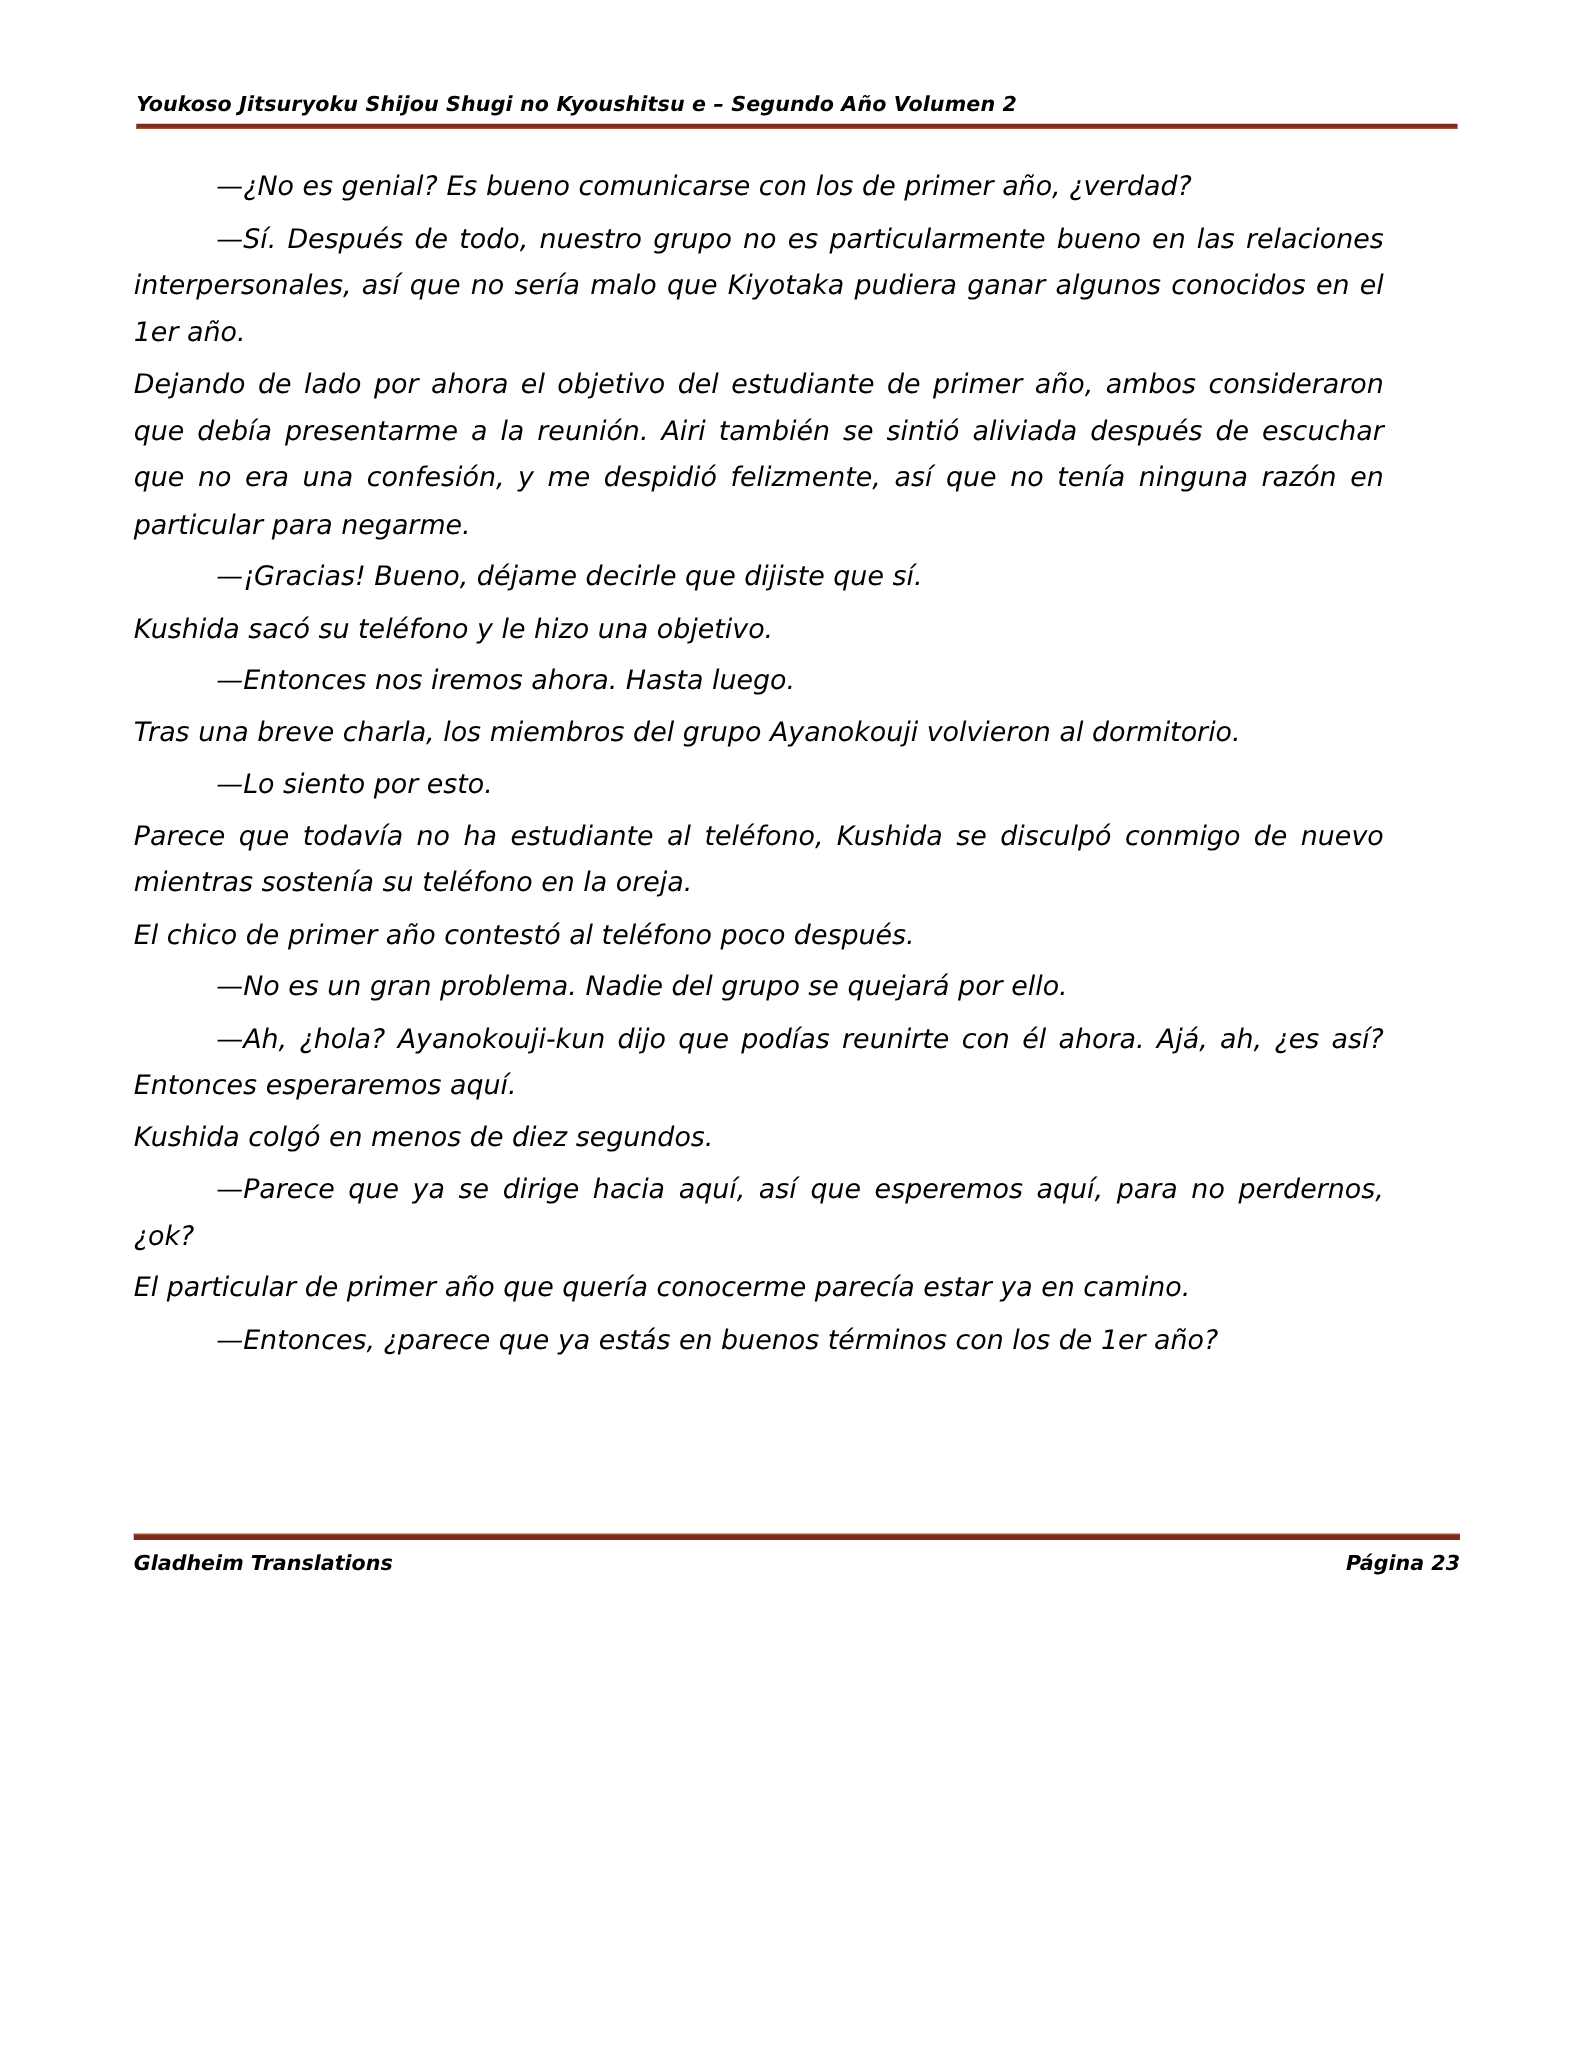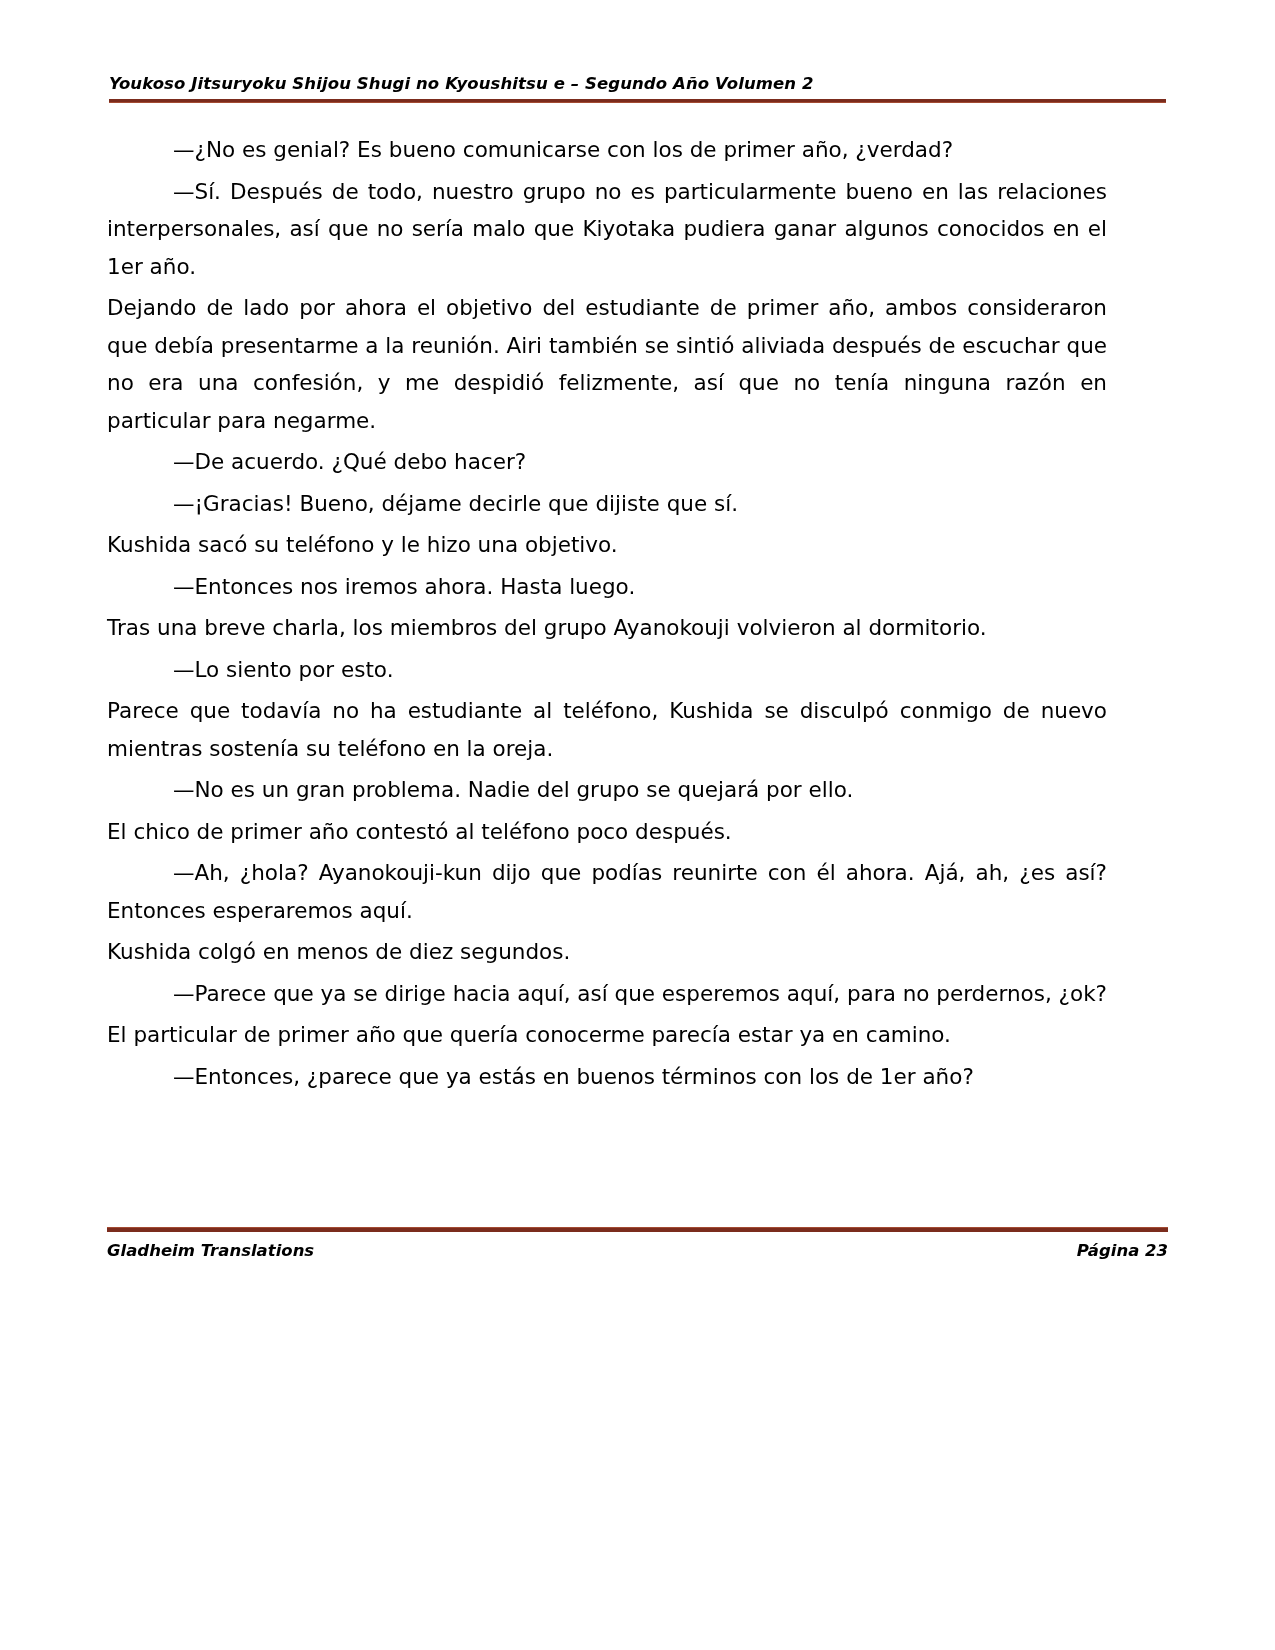--- a/index.html
+++ b/index.html
@@ -52,20 +52,21 @@
   }
   p.para {
     margin: 0 0 0 0;
     padding: 0;
     font-family: "DejaVu Sans", sans-serif;
     font-size: 21.5px;
     line-height: 37.5px;
     text-align: justify;
     text-justify: inter-word;
     color: #000;
+    font-style: italic;
   }
   p.para + p.para {
     margin-top: 4px;
   }
   p.indent {
     text-indent: 66px;
   }
   
   .footer {
     position: absolute;
@@ -98,29 +99,28 @@
 
   <div class="header">
     <div class="header-title">Youkoso Jitsuryoku Shijou Shugi no Kyoushitsu e – Segundo Año Volumen 2</div>
     <div class="header-rule"></div>
   </div>
 
   <div class="content">
     <p class="para indent">—¿No es genial? Es bueno comunicarse con los de primer año, ¿verdad?</p>
     <p class="para indent">—Sí. Después de todo, nuestro grupo no es particularmente bueno en las relaciones interpersonales, así que no sería malo que Kiyotaka pudiera ganar algunos conocidos en el 1er año.</p>
     <p class="para">Dejando de lado por ahora el objetivo del estudiante de primer año, ambos consideraron que debía presentarme a la reunión. Airi también se sintió aliviada después de escuchar que no era una confesión, y me despidió felizmente, así que no tenía ninguna razón en particular para negarme.</p>
-    <p class="para indent">—De acuerdo. ¿Qué debo hacer?</p>
     <p class="para indent">—¡Gracias! Bueno, déjame decirle que dijiste que sí.</p>
     <p class="para">Kushida sacó su teléfono y le hizo una objetivo.</p>
     <p class="para indent">—Entonces nos iremos ahora. Hasta luego.</p>
     <p class="para">Tras una breve charla, los miembros del grupo Ayanokouji volvieron al dormitorio.</p>
     <p class="para indent">—Lo siento por esto.</p>
     <p class="para">Parece que todavía no ha estudiante al teléfono, Kushida se disculpó conmigo de nuevo mientras sostenía su teléfono en la oreja.</p>
+    <p class="para">El chico de primer año contestó al teléfono poco después.</p>
     <p class="para indent">—No es un gran problema. Nadie del grupo se quejará por ello.</p>
-    <p class="para">El chico de primer año contestó al teléfono poco después.</p>
     <p class="para indent">—Ah, ¿hola? Ayanokouji-kun dijo que podías reunirte con él ahora. Ajá, ah, ¿es así? Entonces esperaremos aquí.</p>
     <p class="para">Kushida colgó en menos de diez segundos.</p>
     <p class="para indent">—Parece que ya se dirige hacia aquí, así que esperemos aquí, para no perdernos, ¿ok?</p>
     <p class="para">El particular de primer año que quería conocerme parecía estar ya en camino.</p>
     <p class="para indent">—Entonces, ¿parece que ya estás en buenos términos con los de 1er año?</p>
   </div>
 
   <div class="footer">
     <div class="footer-rule"></div>
     <div class="footer-row">

